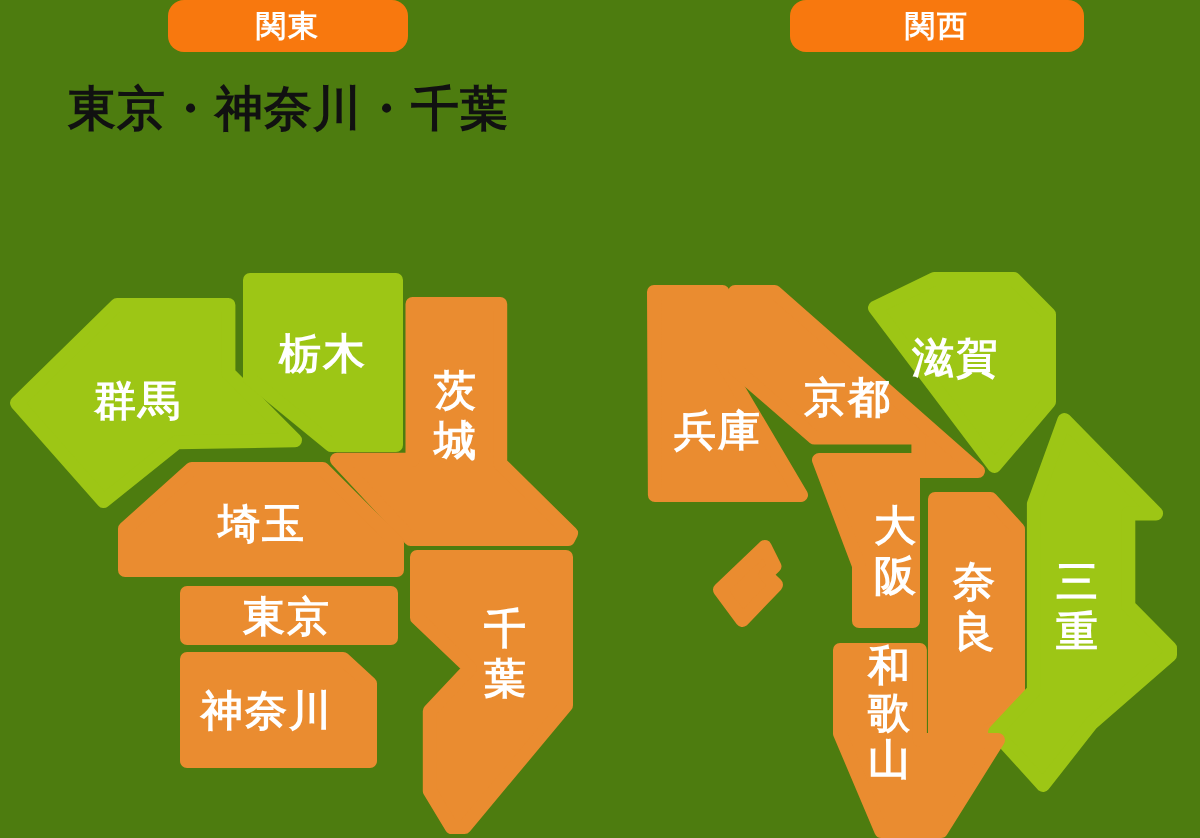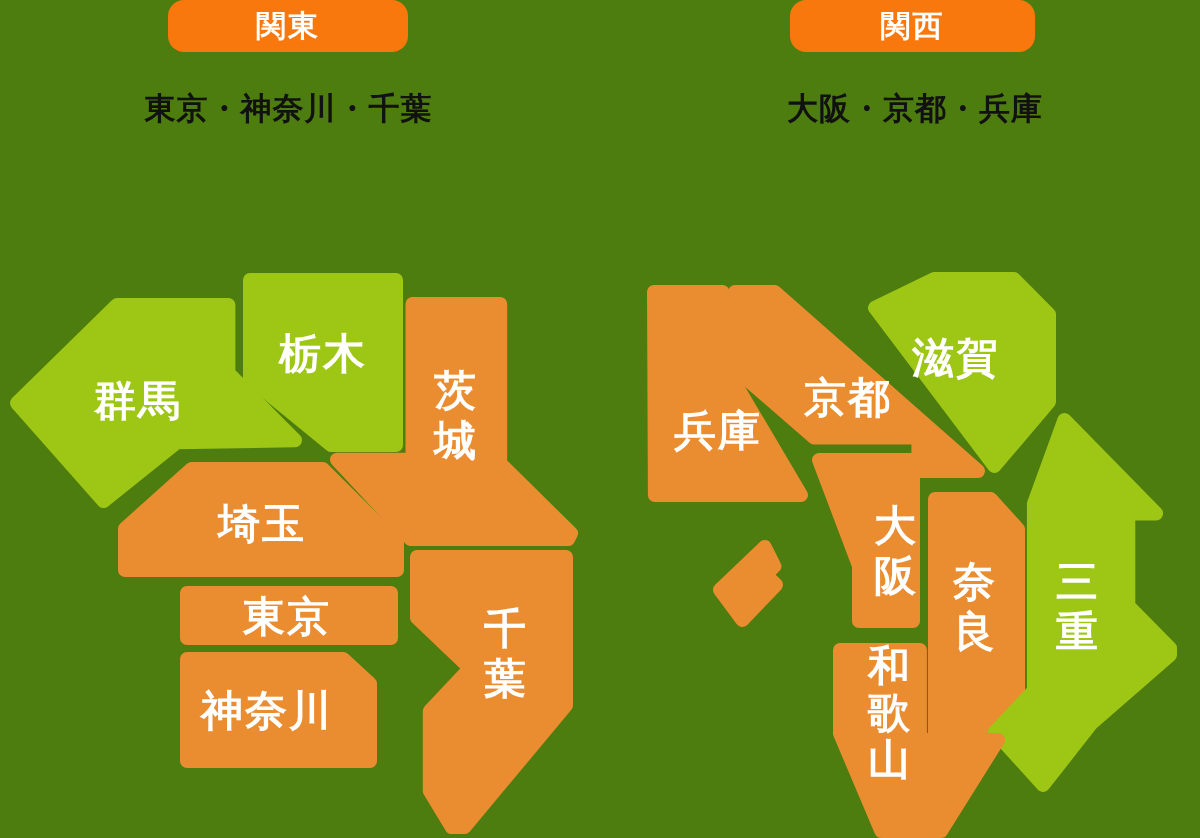--- a/index.html
+++ b/index.html
@@ -5,23 +5,23 @@
   html,body{margin:0;padding:0;background:#fff;}
   .canvas{position:relative;width:1200px;height:838px;background:#4d7c0f;overflow:hidden;
           font-family:"Liberation Sans","DejaVu Sans",sans-serif;padding-left:41px;}
   .region{position:absolute;top:0;height:838px;}
   #region-kanto{left:0;width:577px;}
   #region-kansai{left:630px;width:570px;}
   .badge{position:absolute;top:0;height:52px;border-radius:16px;
          display:flex;align-items:center;justify-content:center;
          color:#fff;font-size:30px;font-weight:bold;letter-spacing:2px;}
   #region-kanto .badge{left:168px;width:240px;}
-  #region-kansai .badge{left:160px;width:245px;}
+  #region-kansai .badge{left:160px;width:294px;}
   .heading{position:absolute;top:82px;left:0;width:100%;text-align:center;
-           font-size:31px;font-weight:800;color:#111;line-height:53px;letter-spacing:1px;}
+           font-size:48px;font-weight:800;color:#111;line-height:53px;letter-spacing:1px;}
   .map-svg{position:absolute;left:0;top:260px;}
   .pref-label{font-size:42px;font-weight:bold;fill:#ffffff;letter-spacing:2px;}
 </style>
 </head>
 <body>
 
 <div class="canvas">
 
   <div class="region" id="region-kanto">
     <div class="badge" style="background: rgb(248, 120, 14);">関東</div>
@@ -42,21 +42,20 @@
         <polygon points="187.0,659.0 343.1,659.0 370.0,683.6 370.0,761.0 187.0,761.0" fill="#ea8c30" stroke="#ea8c30" stroke-width="14" stroke-linejoin="round"></polygon>
         <text class="pref-label" text-anchor="middle" fill="#ffffff" x="267" y="725">神奈川</text>
         <polygon points="417.0,557.0 566.0,557.0 566.0,705.3 464.5,827.0 451.7,827.0 429.8,790.9 429.8,711.0 470.0,668.2 417.0,617.8" fill="#ea8c30" stroke="#ea8c30" stroke-width="14" stroke-linejoin="round"></polygon>
         <text class="pref-label" text-anchor="middle" fill="#ffffff"><tspan x="506" y="643">千</tspan><tspan x="506" y="693">葉</tspan></text>
       </svg>
   </div>
 
   <div class="region" id="region-kansai">
     <div class="badge" style="background: rgb(248, 120, 14);">関西</div>
     <div class="heading" style="color: rgb(17, 17, 17);">
-      <div>大阪・京都・兵庫</div>
     </div>
     <svg class="map-svg" width="570" height="578" viewBox="630 260 570 578" xmlns="http://www.w3.org/2000/svg">
         <polygon points="654.0,292.0 722.5,292.0 722.5,362.2 801.0,495.0 654.9,495.0" fill="#ea8c30" stroke="#ea8c30" stroke-width="14" stroke-linejoin="round"></polygon>
         <text class="pref-label" text-anchor="middle" fill="#ffffff" x="718" y="445">兵庫</text>
         <polygon points="735.0,292.0 774.7,292.0 978.0,471.0 918.4,471.0 918.4,437.6 814.4,437.6 735.0,369.0" fill="#ea8c30" stroke="#ea8c30" stroke-width="14" stroke-linejoin="round"></polygon>
         <text class="pref-label" text-anchor="middle" fill="#ffffff" x="848" y="412">京都</text>
         <polygon points="875.0,307.8 934.2,279.0 1013.8,279.0 1049.0,314.4 1049.0,401.8 994.4,466.0" fill="#9dc615" stroke="#9dc615" stroke-width="14" stroke-linejoin="round"></polygon>
         <text class="pref-label" text-anchor="middle" fill="#ffffff" x="956" y="372">滋賀</text>
         <polygon points="819.0,460.0 913.0,460.0 913.0,621.0 859.0,621.0 859.0,565.8" fill="#ea8c30" stroke="#ea8c30" stroke-width="14" stroke-linejoin="round"></polygon>
         <text class="pref-label" text-anchor="middle" fill="#ffffff"><tspan x="896" y="540">大</tspan><tspan x="896" y="590">阪</tspan></text>

